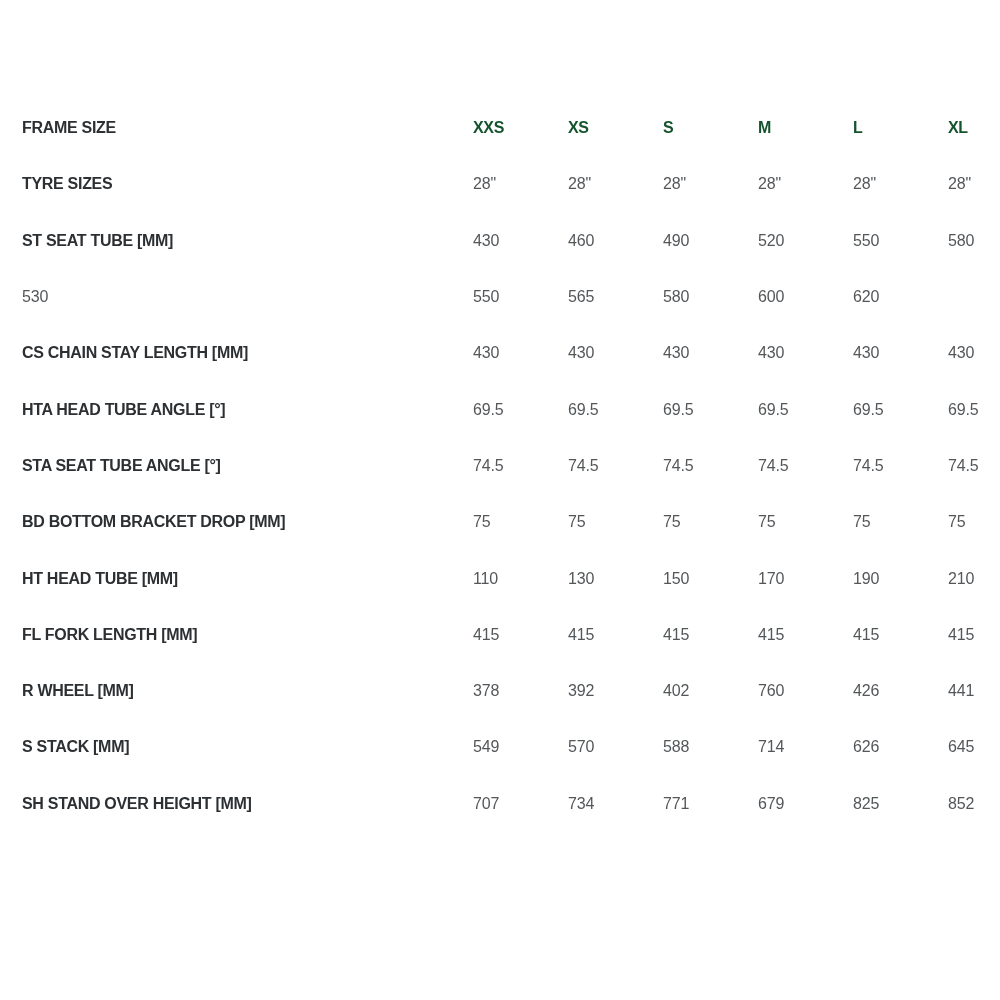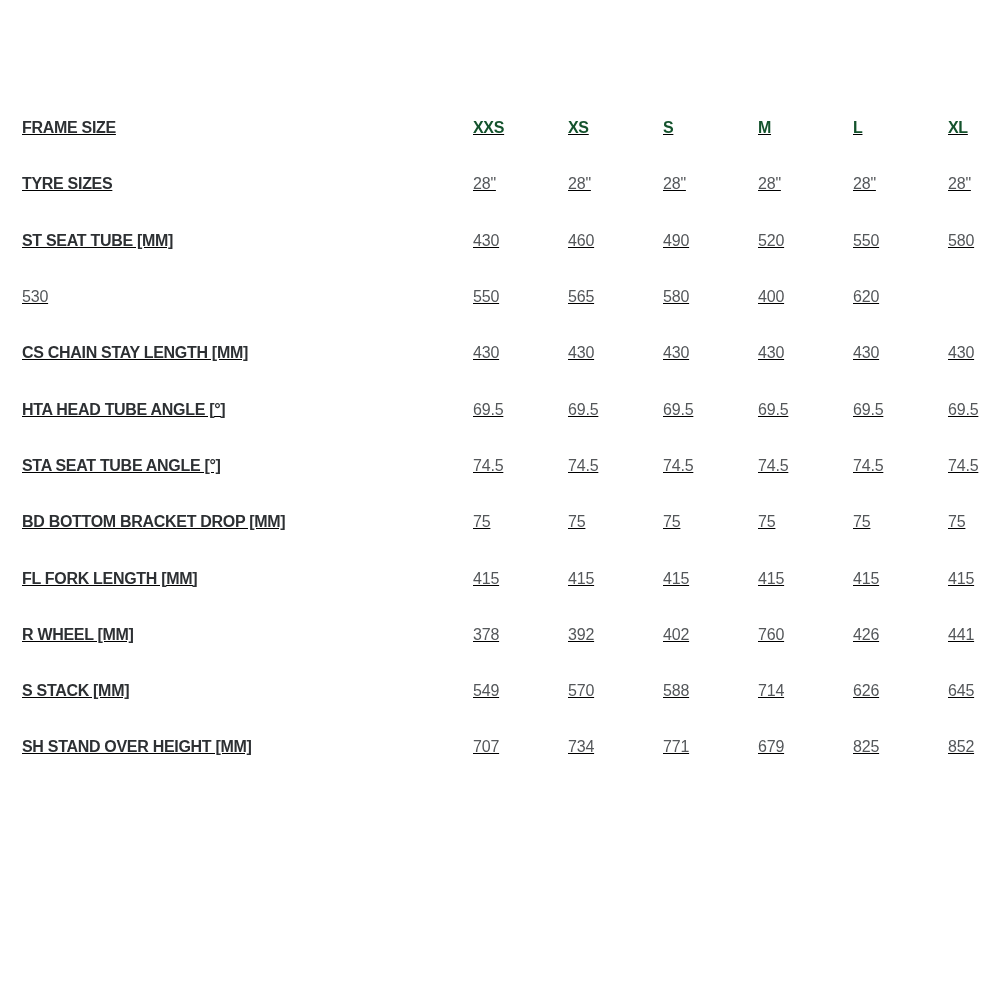--- a/index.html
+++ b/index.html
@@ -8,21 +8,20 @@
     background: #ffffff;
     width: 1000px;
     height: 1000px;
     overflow: hidden;
     font-family: "Liberation Sans", sans-serif;
   }
   .geo-table {
     margin-top: 100px;
     margin-left: 22px;
     width: 978px;
-    text-decoration: underline;
   }
   .geo-row {
     display: grid;
     grid-template-columns: 451px repeat(6, 95px);
     align-items: center;
     height: 56.3px;
   }
   .row-label {
     color: #2d3033;
     font-weight: bold;
@@ -74,21 +73,21 @@
       <span class="cell-value">490</span>
       <span class="cell-value">520</span>
       <span class="cell-value">550</span>
       <span class="cell-value">580</span>
     </div>
     <div class="geo-row">
       <span class="cell-value">530</span>
       <span class="cell-value">550</span>
       <span class="cell-value">565</span>
       <span class="cell-value">580</span>
-      <span class="cell-value">400</span>
+      <span class="cell-value">600</span>
       <span class="cell-value">620</span>
     </div>
     <div class="geo-row">
       <span class="row-label">CS CHAIN STAY LENGTH [MM]</span>
       <span class="cell-value">430</span>
       <span class="cell-value">430</span>
       <span class="cell-value">430</span>
       <span class="cell-value">430</span>
       <span class="cell-value">430</span>
       <span class="cell-value">430</span>
@@ -112,20 +111,29 @@
       <span class="cell-value">74.5</span>
     </div>
     <div class="geo-row">
       <span class="row-label">BD BOTTOM BRACKET DROP [MM]</span>
       <span class="cell-value">75</span>
       <span class="cell-value">75</span>
       <span class="cell-value">75</span>
       <span class="cell-value">75</span>
       <span class="cell-value">75</span>
       <span class="cell-value">75</span>
+    </div>
+    <div class="geo-row">
+      <span class="row-label">HT HEAD TUBE [MM]</span>
+      <span class="cell-value">110</span>
+      <span class="cell-value">130</span>
+      <span class="cell-value">150</span>
+      <span class="cell-value">170</span>
+      <span class="cell-value">190</span>
+      <span class="cell-value">210</span>
     </div>
     <div class="geo-row">
       <span class="row-label">FL FORK LENGTH [MM]</span>
       <span class="cell-value">415</span>
       <span class="cell-value">415</span>
       <span class="cell-value">415</span>
       <span class="cell-value">415</span>
       <span class="cell-value">415</span>
       <span class="cell-value">415</span>
     </div>

